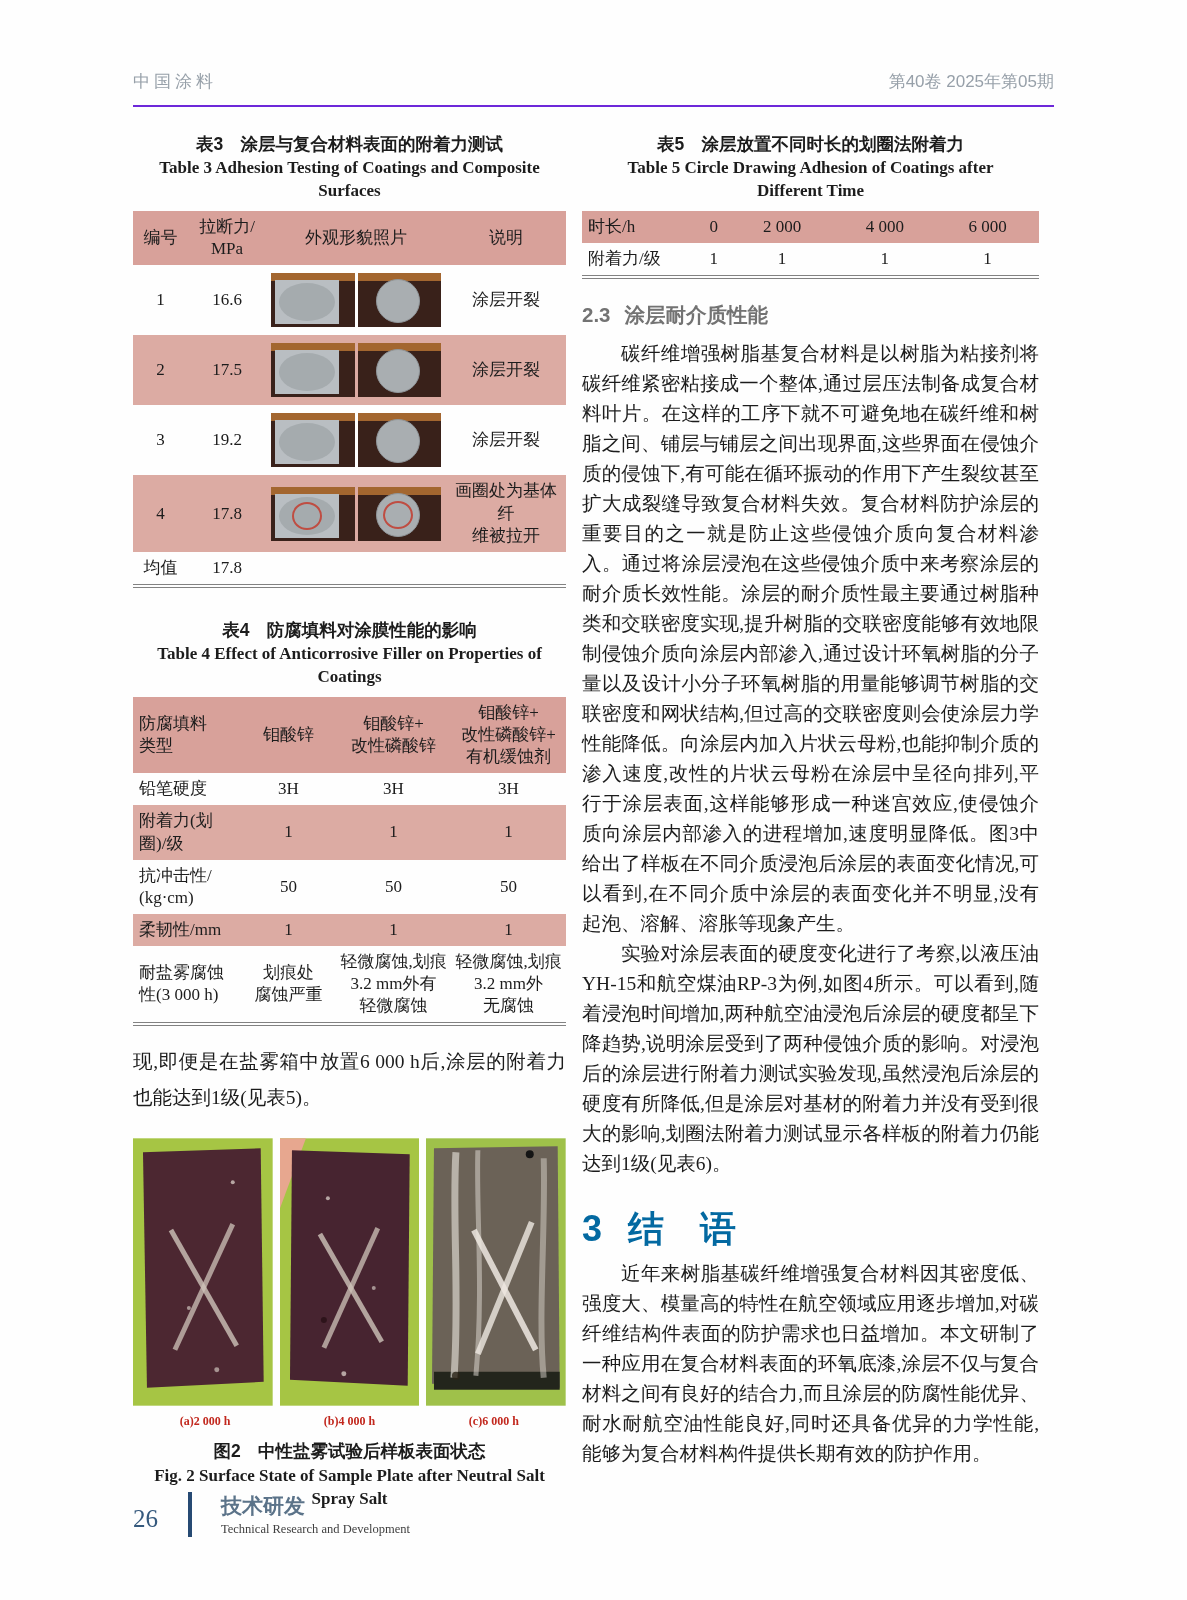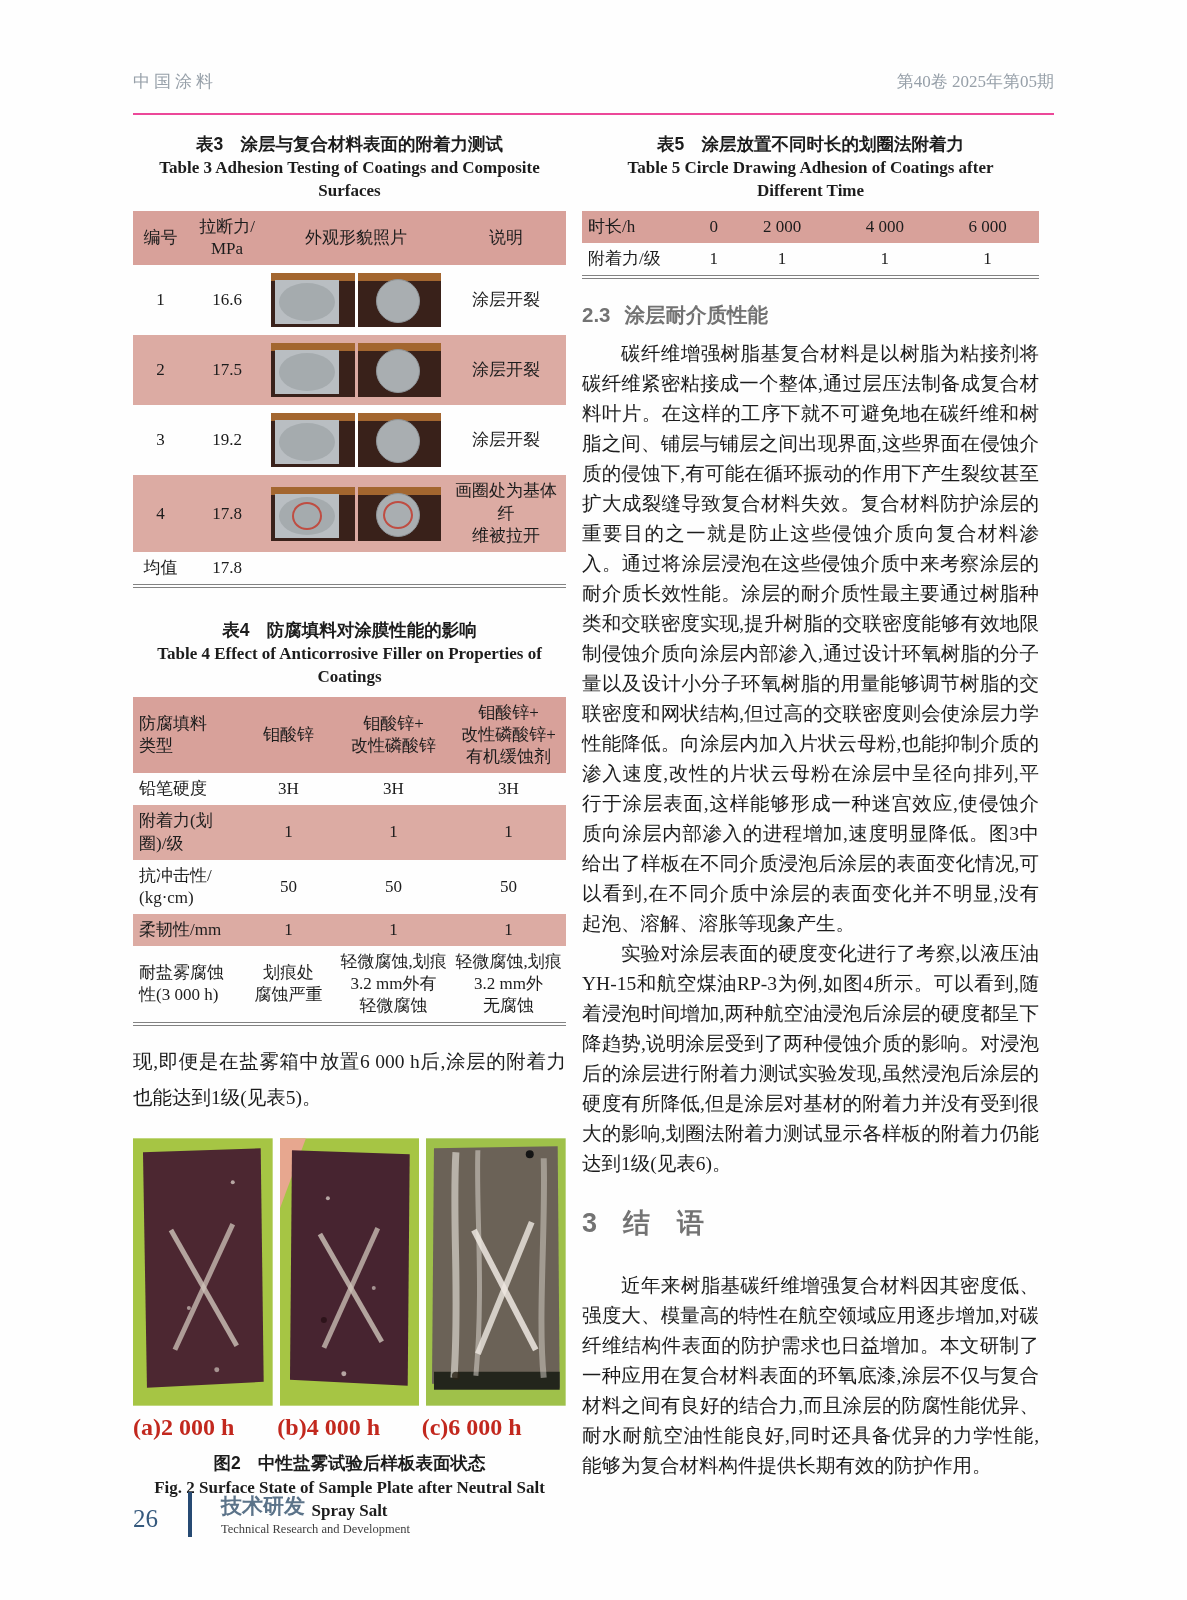--- a/index.html
+++ b/index.html
@@ -1,20 +1,20 @@
 <!DOCTYPE html>
 <html><head>
 <meta charset="utf-8">
 <style>
   * { margin:0; padding:0; box-sizing:border-box; }
   body { background:#e8e8e8; font-family:"Liberation Serif","DejaVu Serif",serif; }
   .page { position:relative; width:1187px; height:1600px; margin:0 auto; background:#fefefe; color:#1c1c1c; overflow:hidden; }
 
   
-  .page-header { position:absolute; left:133px; right:133px; top:70px; display:flex; justify-content:space-between; align-items:flex-end; color:#97a0a9; font-size:17px; font-family:Liberation Serif, serif; padding-bottom:20px; border-bottom:2px solid #ec4899; }
+  .page-header { position:absolute; left:133px; right:133px; top:70px; display:flex; justify-content:space-between; align-items:flex-end; color:#97a0a9; font-size:17px; font-family:Liberation Sans, sans-serif; padding-bottom:12px; border-bottom:2px solid #6d28d9; }
   .page-header .journal { letter-spacing:4px; }
 
   
   .columns { position:absolute; top:132px; left:133px; width:922px; display:flex; gap:16px; }
   .col-left { width:433px; }
   .col-right { width:457px; }
 
   
   .cap-zh { text-align:center; font-weight:bold; font-size:17.5px; font-family:"Liberation Sans","DejaVu Sans",sans-serif; line-height:1.45; }
   .cap-en { text-align:center; font-weight:bold; font-size:17px; line-height:1.35; }
@@ -39,27 +39,27 @@
   .ring-disc { display:flex; align-items:center; justify-content:center; }
 
   
   .para { font-size:19.5px; line-height:30px; text-align:justify; }
   .indent { text-indent:2em; }
   .left-note { margin-top:18px; font-size:19.5px; line-height:36px; text-align:justify; }
 
   
   .fig-row { display:flex; gap:7px; margin-top:22px; }
   .fig-caps { display:flex; margin-top:8px; }
-  .fig-caps span { flex:1; text-align:left; color:#c2281e; font-weight:bold; font-size:24px; }
+  .fig-caps span { flex:1; text-align:center; color:#c2281e; font-weight:bold; font-size:12px; }
   .fig-zh { margin-top:10px; }
 
   
   .sec-head { font-family:"Liberation Sans","DejaVu Sans",sans-serif; font-weight:bold; color:#737373; font-size:20.5px; margin:22px 0 10px 0; }
   .sec-head .num { margin-right:14px; }
-  .concl-head { font-family:"Liberation Sans","DejaVu Sans",sans-serif; font-weight:bold; color:#737373; font-size:27px; margin:26px 0 30px 0; }
+  .concl-head { font-family:"Liberation Sans","DejaVu Sans",sans-serif; font-weight:bold; color:#0369a1; font-size:36px; margin:26px 0 5px 0; }
   .concl-head .num { margin-right:26px; }
 
   
   .page-footer { position:absolute; left:133px; top:1492px; display:flex; align-items:stretch;gap:20px; }
   .page-num { font-size:25px; color:#35597d; align-self:flex-end; margin-right:10px; padding-bottom:4px; }
   .footer-bar { width:4px; background:#274a73; }
   .footer-txt { padding-left:9px; }
   .dept-zh { font-family:"Liberation Sans","DejaVu Sans",sans-serif; font-weight:bold; font-size:21px; color:#5b7389; }
   .dept-en { font-size:12.5px; color:#404040; margin-top:2px; }
 </style>

